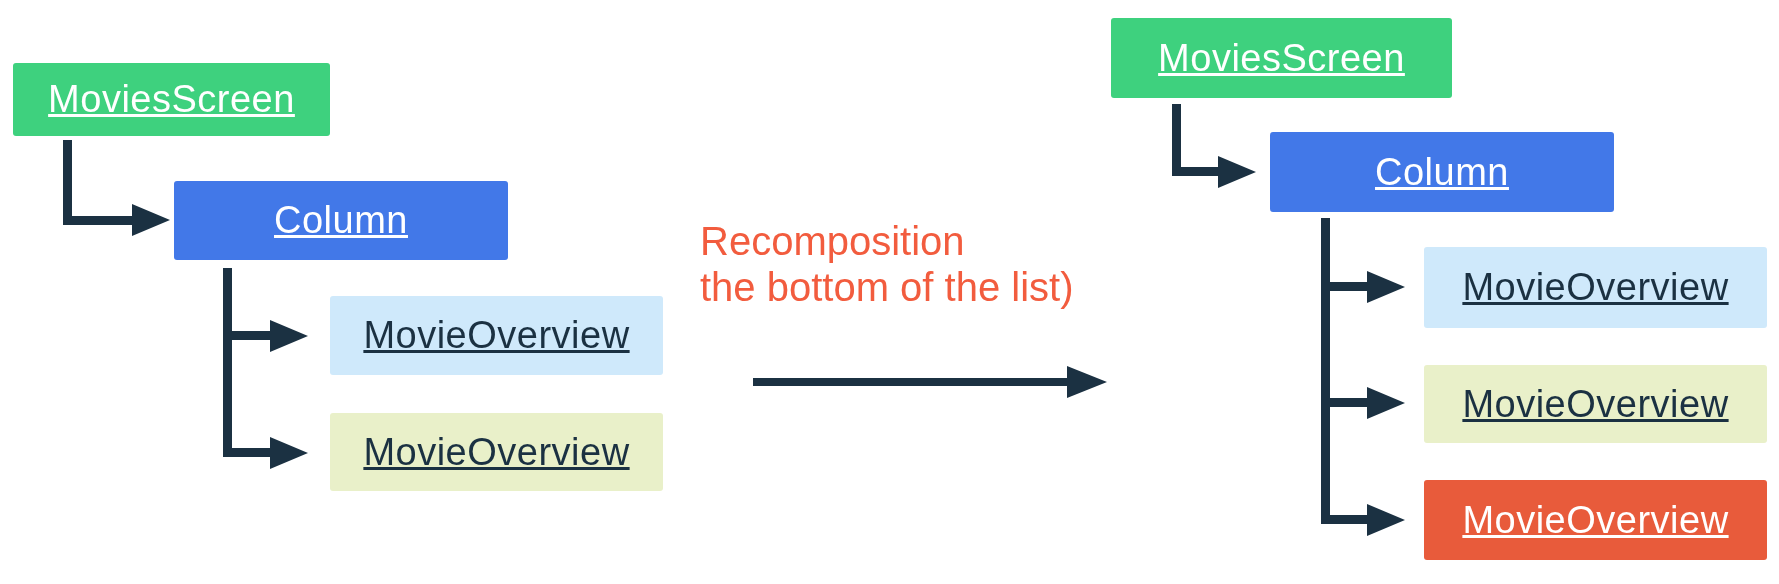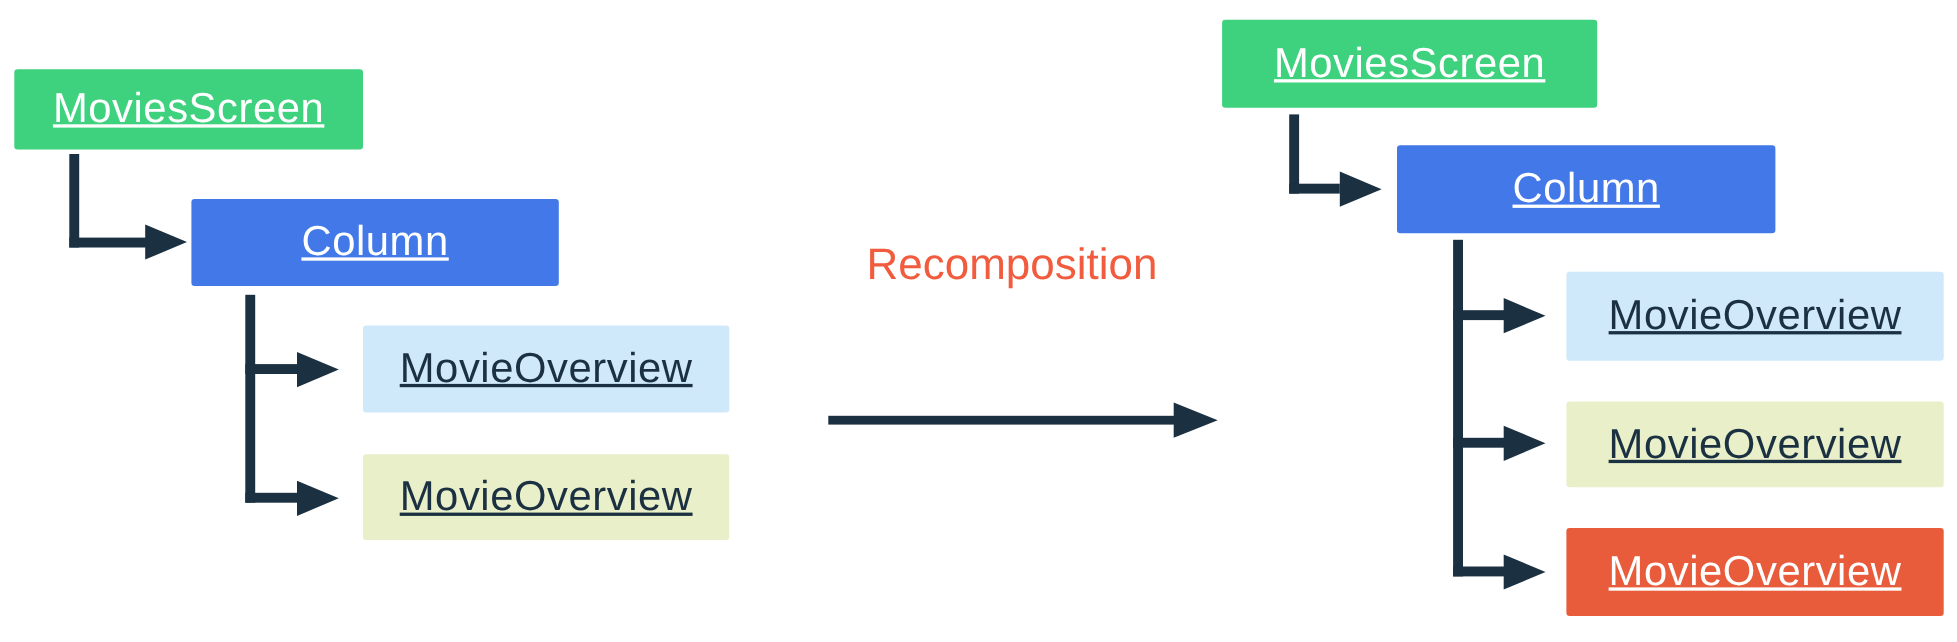--- a/index.html
+++ b/index.html
@@ -36,21 +36,20 @@
     position: absolute;
     width: 0; height: 0;
     border-top: 16px solid transparent;
     border-bottom: 16px solid transparent;
     border-left: 38px solid var(--connector-ink);
   }
   
   .recomp-label {
     position: absolute;
     left: 700px; top: 218px; width: 440px;
-    text-align: center;
     color: var(--annotation-orange);
     font-size: 40px;
     line-height: 46px;
   }
   .recomp-shaft {
     position: absolute;
     left: 753px; top: 378px; width: 316px; height: 8px;
     background: var(--connector-ink);
   }
   .recomp-head {
@@ -83,20 +82,21 @@
     <div class="node light-blue" style="left:330px; top:296px; width:333px; height:79px;">MovieOverview</div>
 
     <div class="ln h" style="left:223px; top:448px; width:49px;"></div>
     <div class="ah" style="left:270px; top:437px;"></div>
     <div class="node light-yellow" style="left:330px; top:413px; width:333px; height:78px;">MovieOverview</div>
   </section>
 
   <section>
     <div class="recomp-label">
       <div>Recomposition</div>
+      <div>the bottom of the list)</div>
     </div>
     <div class="recomp-shaft"></div>
     <div class="recomp-head"></div>
   </section>
 
   <section>
     <div class="node green" style="left:1111px; top:18px; width:341px; height:80px;">MoviesScreen</div>
 
     <div class="ln v" style="left:1172px; top:104px; height:72px;"></div>
     <div class="ln h" style="left:1172px; top:167px; width:46px;"></div>

